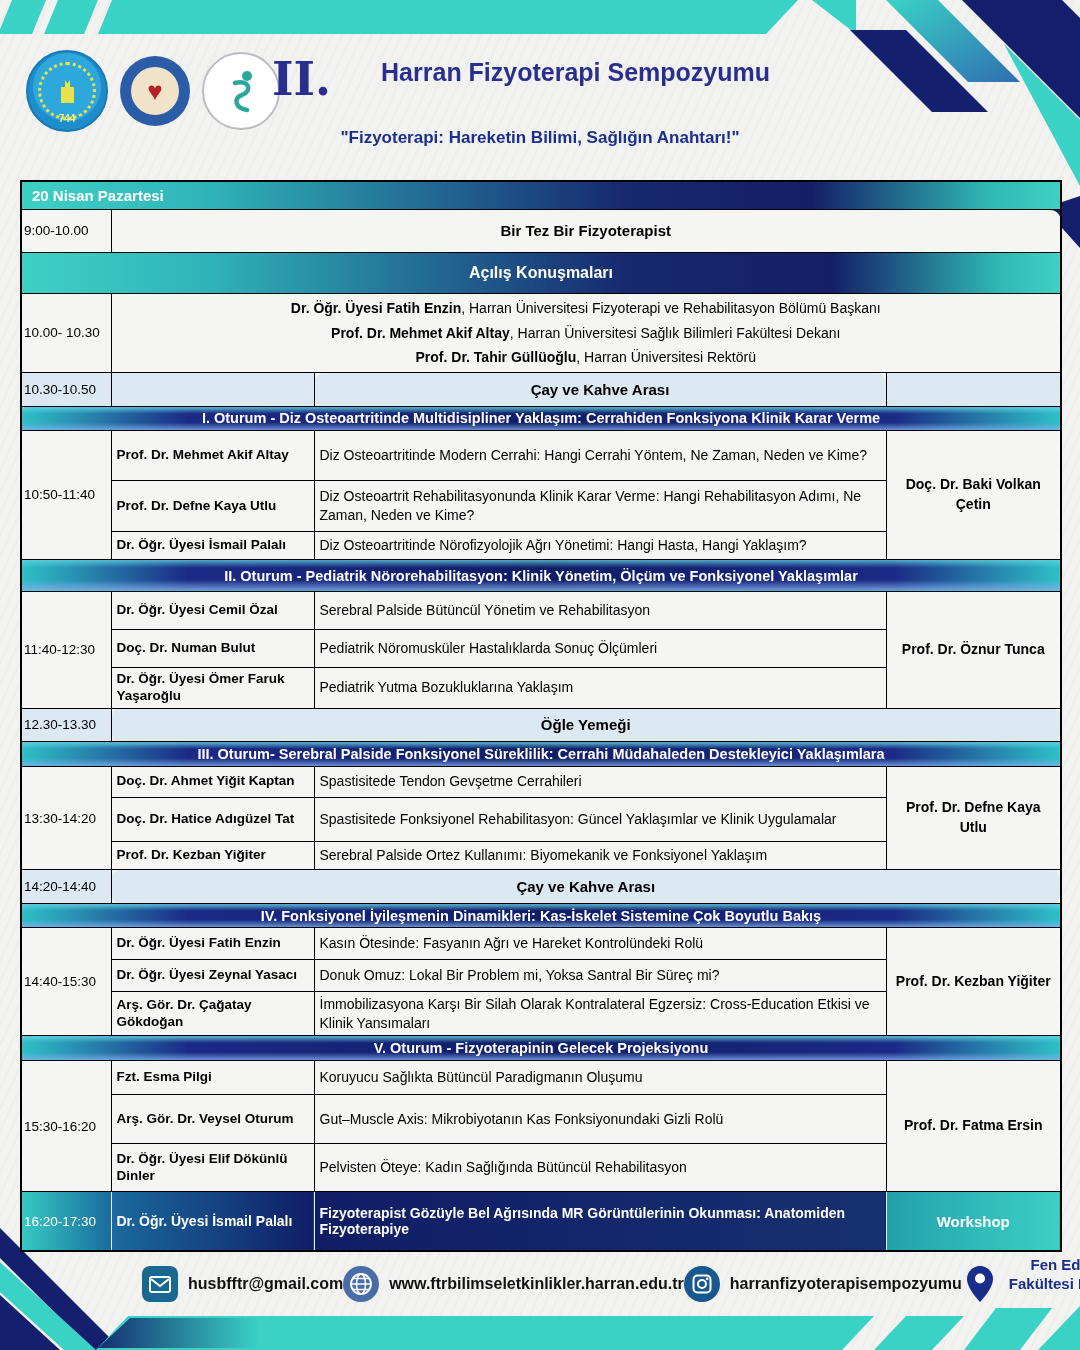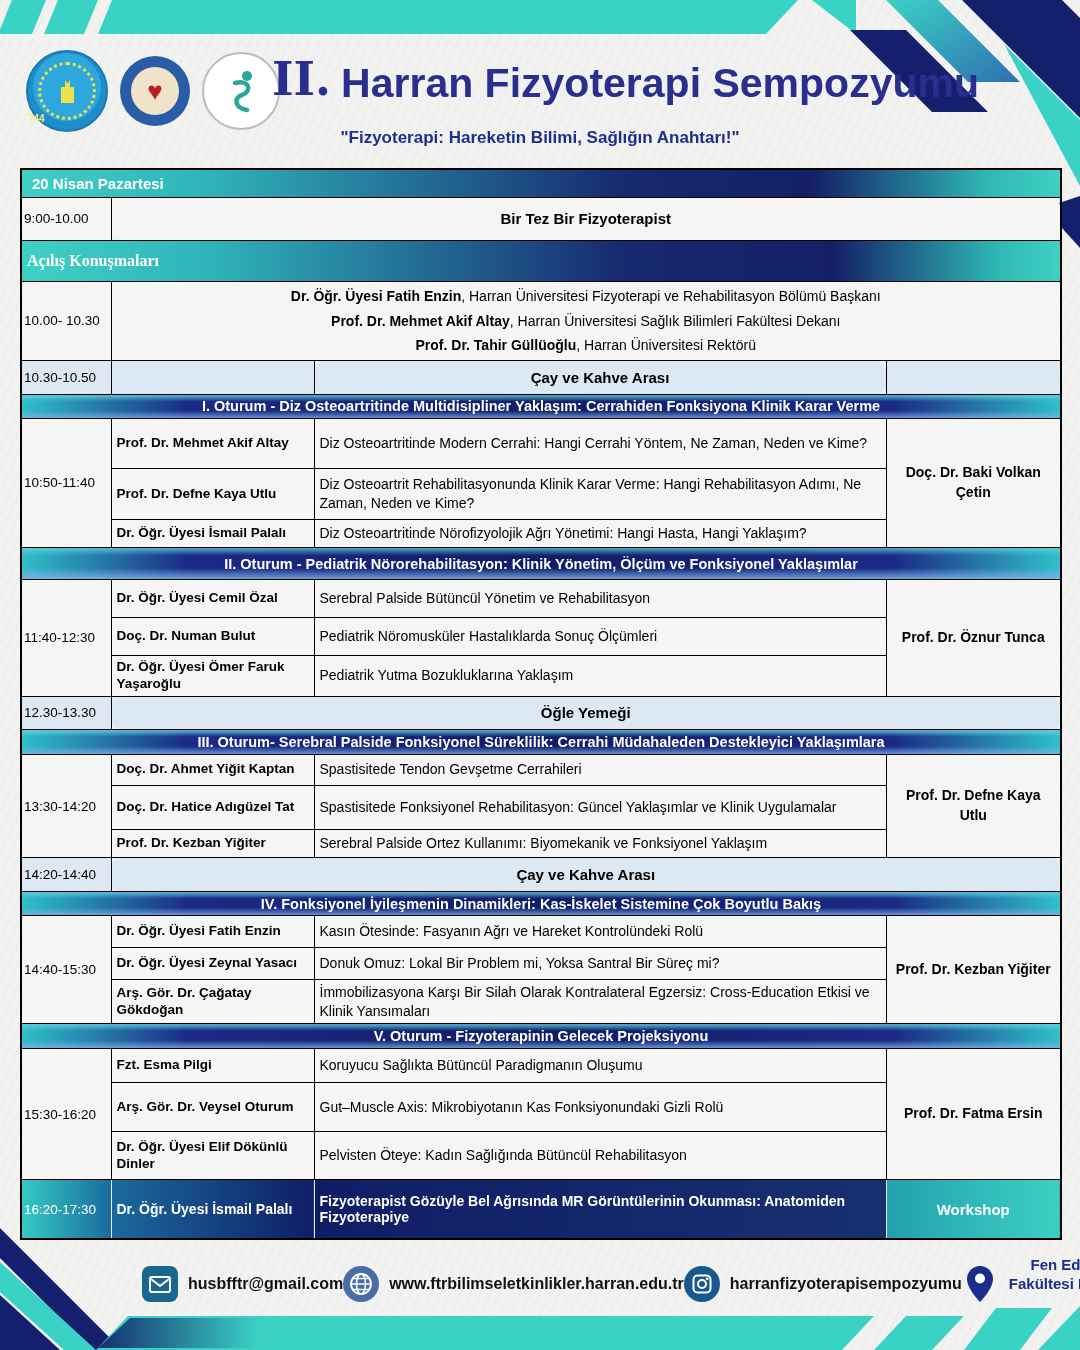--- a/index.html
+++ b/index.html
@@ -8,41 +8,41 @@
     background:#f2f2f0;
     background-image:repeating-linear-gradient(115deg,rgba(0,0,0,0.02) 0 2px,transparent 2px 9px);
   }
   
   #deco{position:absolute;left:0;top:0;z-index:1;pointer-events:none;}
   
   #logos{position:absolute;left:26px;top:50px;z-index:2;display:flex;align-items:center;gap:12px;}
   .logo{border-radius:50%;position:relative;flex:0 0 auto;}
   .logo-hu{width:78px;height:78px;background:radial-gradient(circle at 50% 45%,#2ea7dd 58%,#1d8ecb 59%);border:2px solid #1879b3;display:flex;align-items:center;justify-content:center;}
   .hu-inner{width:52px;height:52px;border-radius:50%;border:3px dotted #e8e24e;display:flex;align-items:center;justify-content:center;}
-  .hu-num{position:absolute;bottom:6px;left:0;right:0;color:#f3ee7a;font-size:10px;font-weight:bold;}
+  .hu-num{position:absolute;bottom:6px;left:0;right:0;text-align:center;color:#f3ee7a;font-size:10px;font-weight:bold;}
   .logo-sbf{width:70px;height:70px;background:#2b5ca8;display:flex;align-items:center;justify-content:center;}
   .sbf-inner{width:48px;height:48px;border-radius:50%;background:#f1e3c9;display:flex;align-items:center;justify-content:center;color:#b92025;font-size:26px;line-height:1;}
   .logo-tfd{width:74px;height:74px;background:#fff;border:2px solid #b9bdbf;display:flex;align-items:center;justify-content:center;}
   #titleblock{position:absolute;left:272px;top:56px;z-index:2;display:flex;align-items:flex-start;gap:10px;}
   #title-numeral{font-family:"DejaVu Serif","Liberation Serif",serif;font-weight:bold;font-size:46px;line-height:1;color:#2a2e8f;}
-  #title-text{font-weight:bold;font-size:41px;line-height:1.35;color:#2a2e8f;letter-spacing:0px;}
+  #title-text{font-weight:bold;font-size:25px;line-height:1.35;color:#2a2e8f;letter-spacing:0px;margin-left:40px;}
   #subtitle{position:absolute;left:0;top:128px;width:1080px;z-index:2;text-align:center;font-weight:bold;font-size:17px;color:#1c2f8f;}
   
-  table{position:absolute;left:20px;top:168px;z-index:2;width:1040px;height:1072px;border-collapse:collapse;table-layout:fixed;border:2px solid #000;}
+  table{position:absolute;left:20px;top:180px;z-index:2;width:1040px;height:1072px;border-collapse:collapse;table-layout:fixed;border:2px solid #000;}
   td{border:1px solid #000;background:#f5f5f3;font-size:14px;color:#000;padding:2px 5px;vertical-align:middle;overflow:hidden;}
   td.time{font-size:13.5px;padding-left:2px;padding-right:0;}
   td.speaker{font-weight:bold;font-size:13.5px;line-height:1.25;}
   td.topic{font-size:14px;line-height:1.35;}
   td.moderator{font-weight:bold;text-align:center;font-size:14px;line-height:1.4;}
   td.center-bold{font-weight:bold;text-align:center;font-size:15px;border-radius:11px;}
   tr.breakrow td{background:#dce8f2;}
   td.bar-date{background:linear-gradient(90deg,#3fd0c4 0%,#2fb3ba 18%,#17296f 58%,#141f66 76%,#2fb7b4 93%,#3fd0c4 100%);
     color:#fff;font-weight:bold;font-size:15px;padding-left:10px;}
   td.banner{background:linear-gradient(90deg,#3fd0c4 0%,#2fb3ba 18%,#17296f 58%,#141f66 78%,#2fb7b4 94%,#3fd0c4 100%);
-    color:#fff;font-weight:bold;font-size:16px;text-align:left;font-family:Liberation Serif, serif;}
+    color:#fff;font-weight:bold;font-size:16px;text-align:center;}
   td.section-bar{
     background:
       linear-gradient(180deg,rgba(98,214,224,.8) 0%,rgba(20,30,90,0) 26%,rgba(20,30,90,0) 66%,rgba(125,175,235,.85) 100%),
       linear-gradient(90deg,#2fc0c8 0%,#1b2a85 16%,#101d66 50%,#1b2a85 84%,#2fc0c8 100%);
     color:#fff;font-weight:bold;font-size:14.5px;text-align:center;padding:2px 4px;}
   .acilis-line{text-align:center;line-height:1.75;font-size:14px;}
   .acilis-line b{font-size:14px;}
   tr.ws td{color:#fff;border-color:#dff0f4;border-top-color:#000;border-bottom-color:#000;}
   tr.ws td:first-child{border-left-color:#000;}
   tr.ws td:last-child{border-right-color:#000;}

